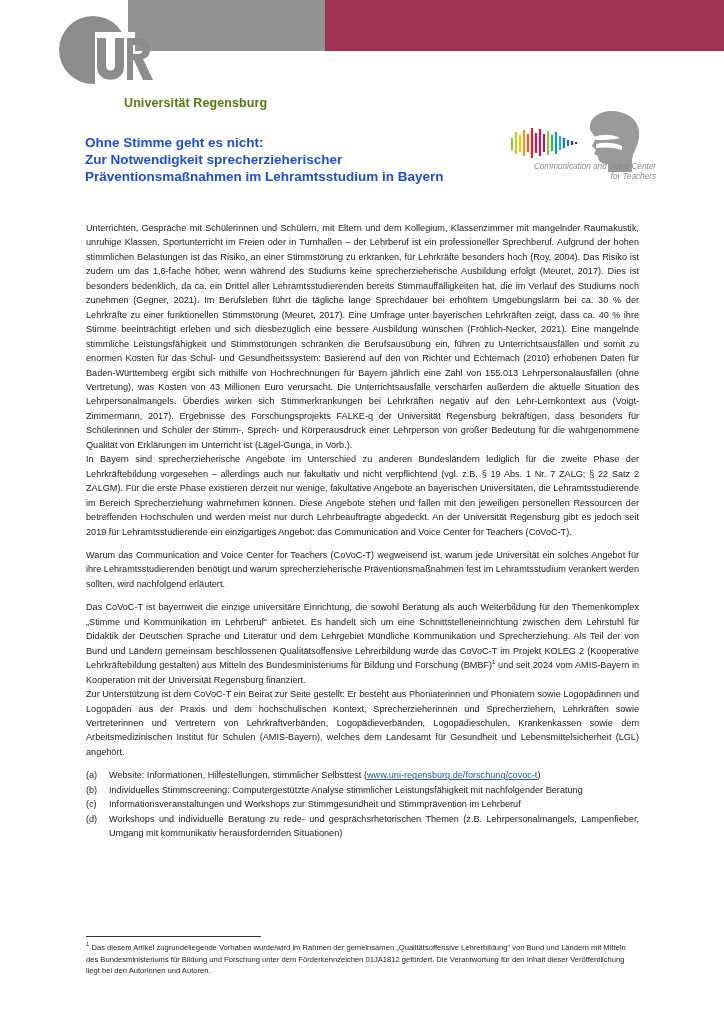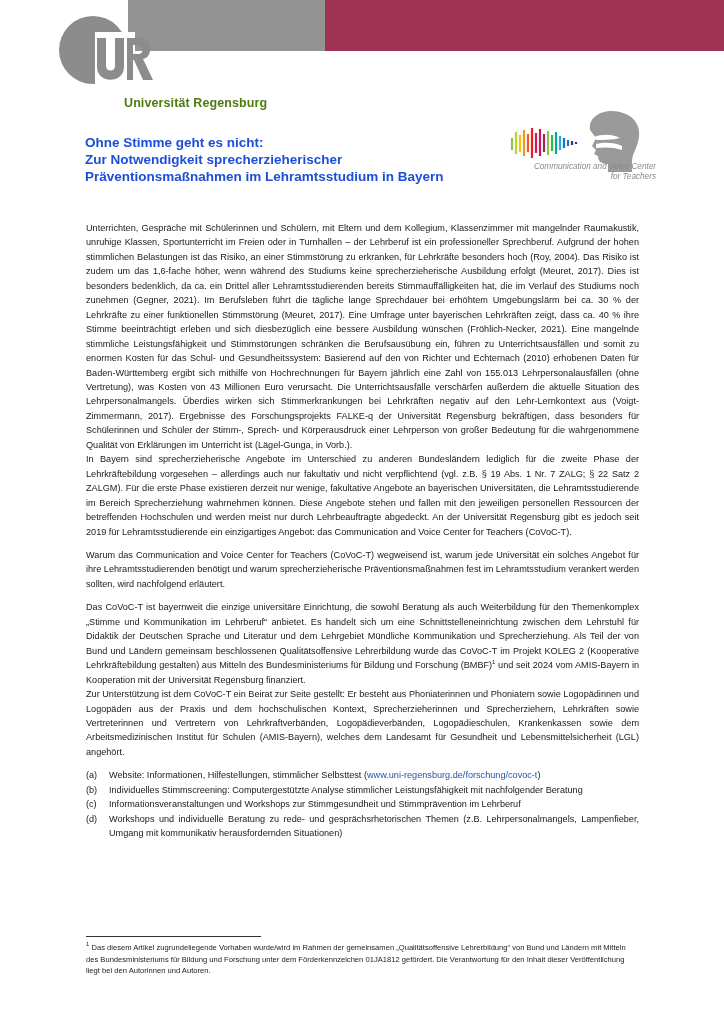--- a/index.html
+++ b/index.html
@@ -24,21 +24,21 @@
              text-align: justify; color: #1a1a1a; margin-top: 23px; }
   .content p { margin: 0; }
   .gap { height: 9px; }
   .bold { font-weight: normal; }
   sup { font-size: 6px; line-height: 0; vertical-align: super; }
 
   .list { margin: 0; padding: 0; list-style: none; }
   .list li { display: flex; }
   .list .lbl { width: 23px; flex: 0 0 23px; }
   .list .txt { flex: 1; }
-  a.link { color: #2255aa; }
+  a.link { color: #2255aa; text-decoration: underline; }
 
   .footnote-rule { position: absolute; left: 86px; top: 936px; width: 175px; height: 0; border-top: 1px solid #333; }
   .footnote { position: absolute; left: 86px; top: 942px; width: 553px; font-size: 7.6px; line-height: 11.5px;
               color: #222; }
 </style>
 </head>
 <body>
 
 <div class="bar-gray"></div>
 <div class="bar-red"></div>

